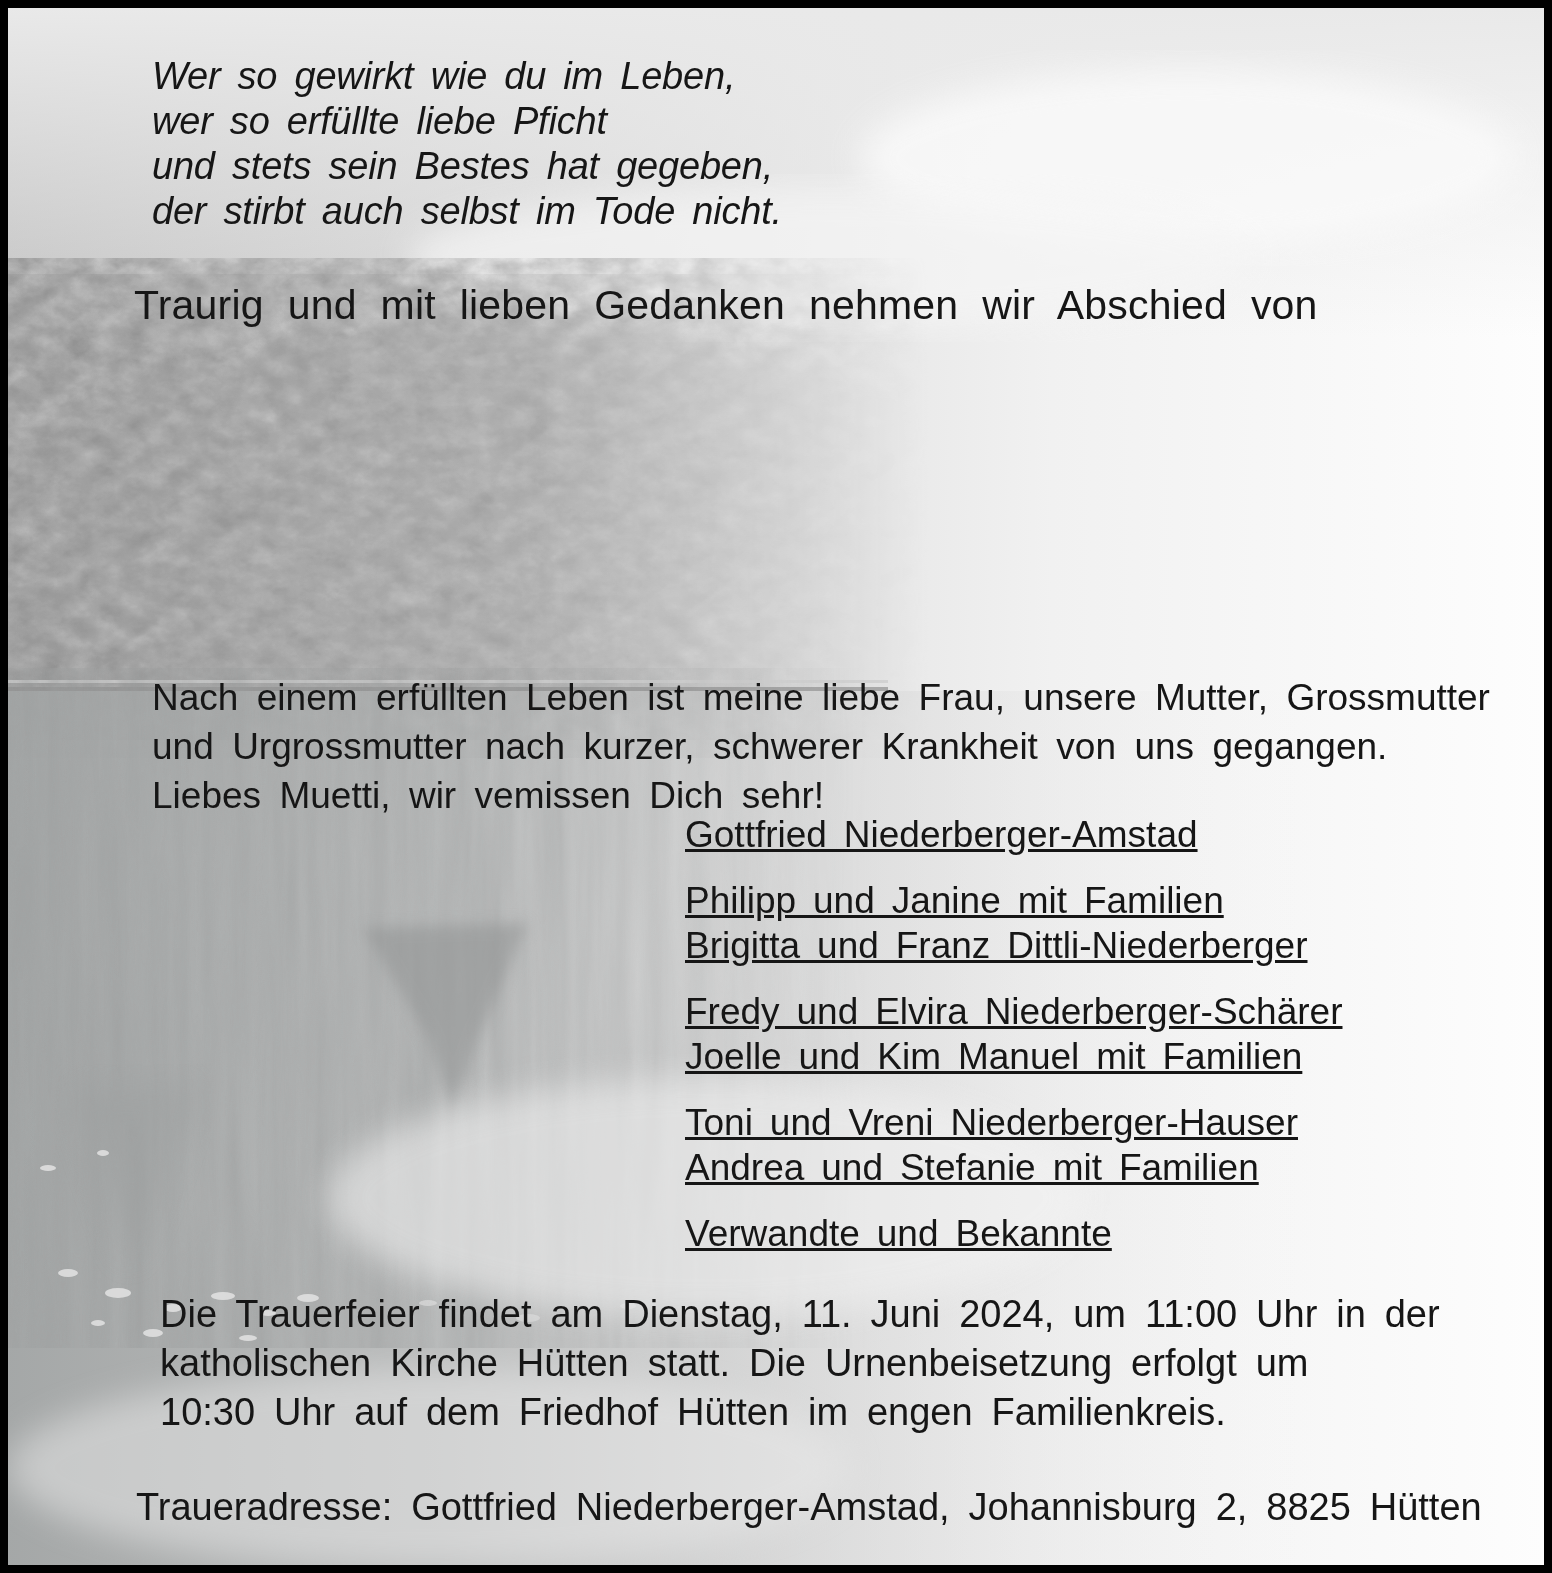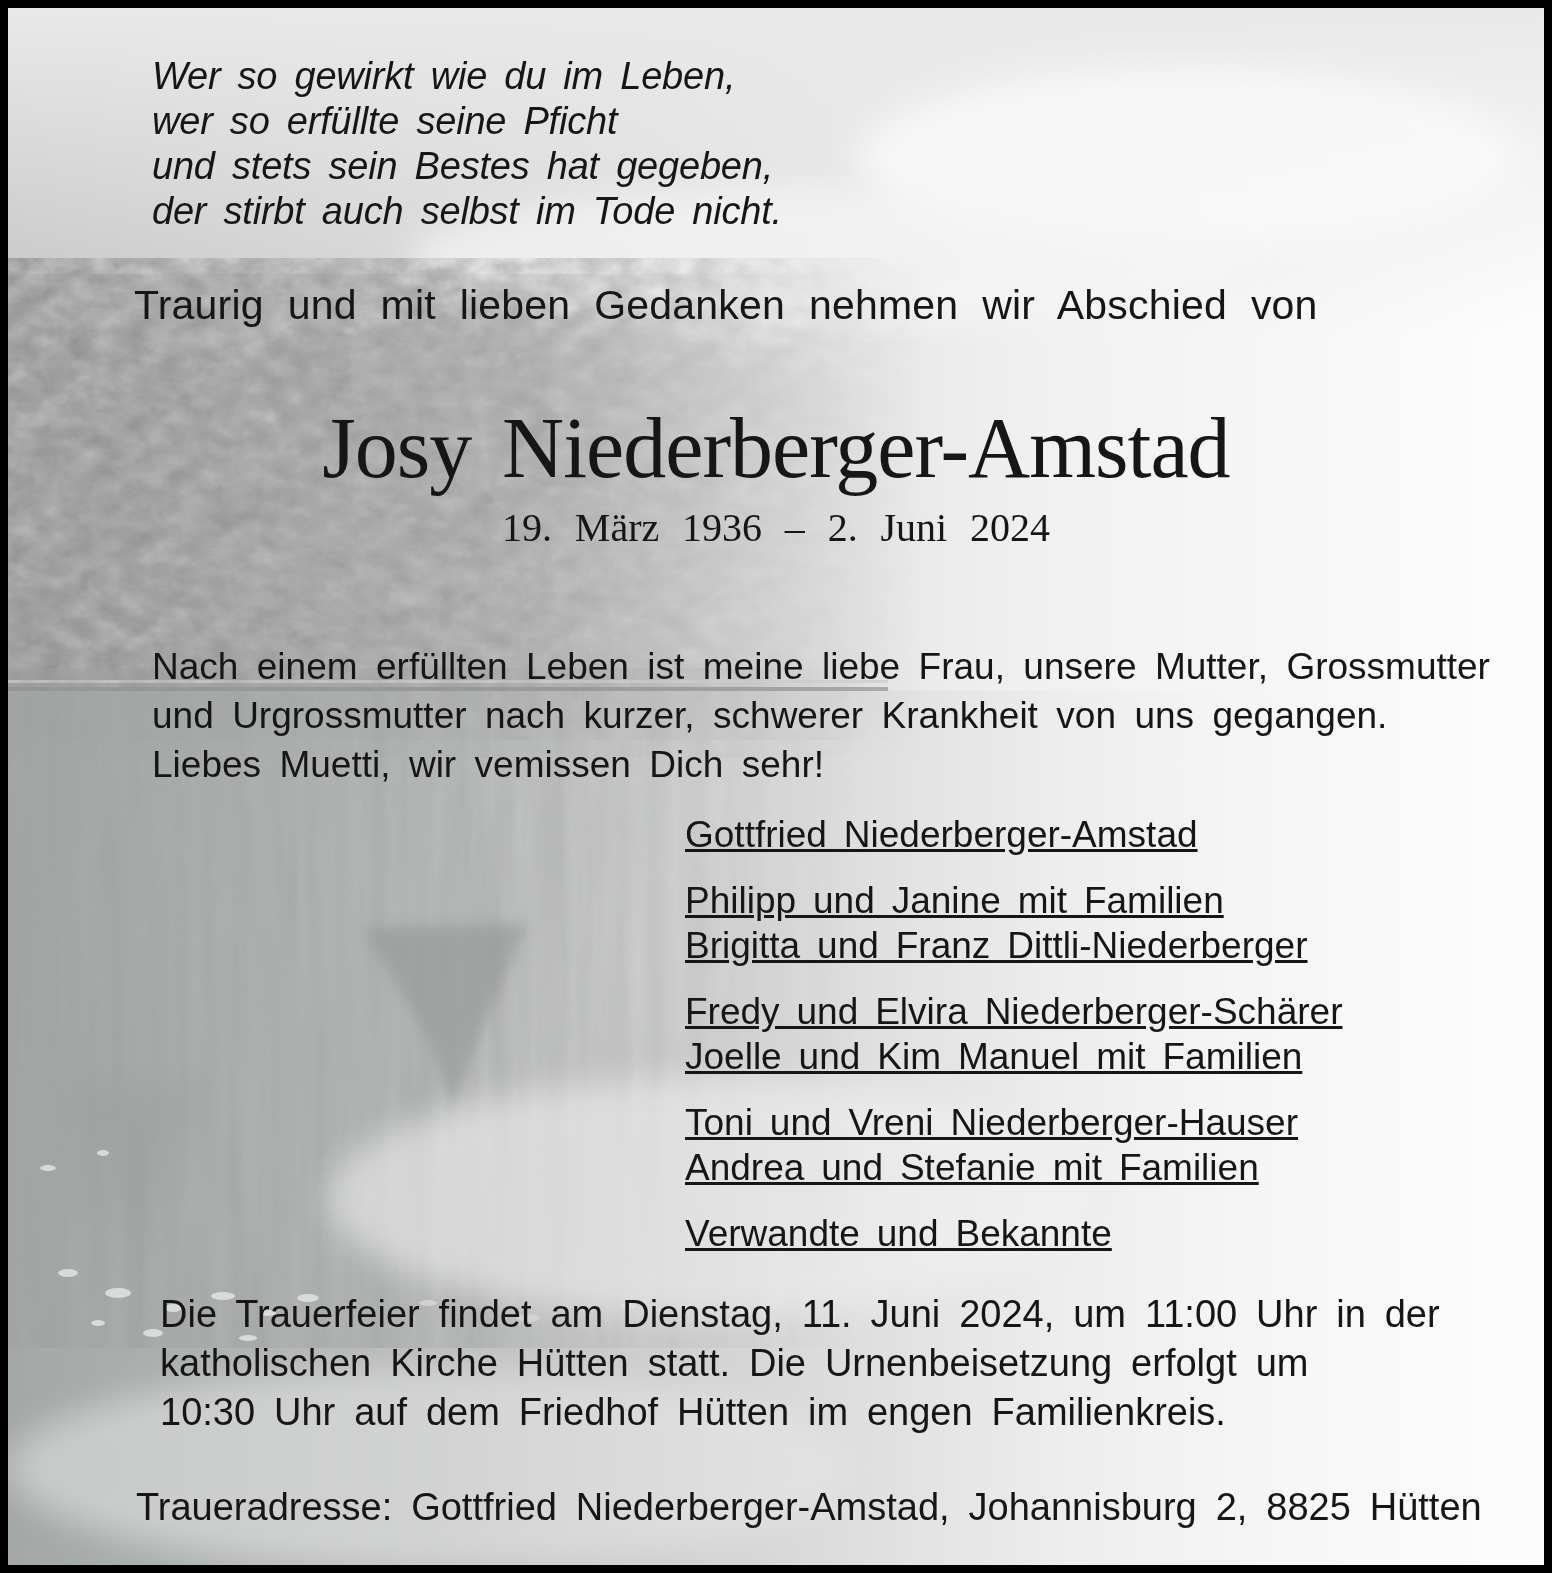--- a/index.html
+++ b/index.html
@@ -57,21 +57,21 @@
     letter-spacing: -1px;
     word-spacing: 0.12em;
   }
   .life-dates {
     font-size: 40px;
     line-height: 48px;
     margin-top: 8px;
     word-spacing: 0.32em;
   }
   .announcement {
-    left: 144px; top: 634px;
+    left: 144px; top: 665px;
     font-size: 37px;
     line-height: 49px;
     word-spacing: 0.22em;
   }
   .mourners {
     left: 677px; top: 804px;
     font-size: 37px;
     line-height: 45px;
     word-spacing: 0.18em;
   }
@@ -199,31 +199,27 @@
       <ellipse cx="520" cy="1310" rx="12" ry="4" opacity="0.6"></ellipse>
       <ellipse cx="620" cy="1298" rx="8" ry="3" opacity="0.5"></ellipse>
     </g>
 
     <ellipse cx="700" cy="1190" rx="380" ry="120" fill="#f3f3f3" opacity="0.55" filter="url(#fSofter)"></ellipse>
     <ellipse cx="420" cy="1460" rx="420" ry="100" fill="#e9e9e9" opacity="0.5" filter="url(#fSofter)"></ellipse>
   </svg>
 
   <div class="layer poem">
     <div class="line">Wer so gewirkt wie du im Leben,</div>
-    <div class="line">wer so erfüllte seine Pficht</div>
+    <div class="line">wer so erfüllte liebe Pficht</div>
     <div class="line">und stets sein Bestes hat gegeben,</div>
     <div class="line">der stirbt auch selbst im Tode nicht.</div>
   </div>
 
   <div class="layer intro line">Traurig und mit lieben Gedanken nehmen wir Abschied von</div>
 
-  <div class="layer name-block">
-    <div class="deceased-name line">Josy Niederberger-Amstad</div>
-    <div class="life-dates line">19. März 1936 – 2. Juni 2024</div>
-  </div>
 
   <div class="layer announcement">
     <div class="line">Nach einem erfüllten Leben ist meine liebe Frau, unsere Mutter, Grossmutter</div>
     <div class="line">und Urgrossmutter nach kurzer, schwerer Krankheit von uns gegangen.</div>
     <div class="line">Liebes Muetti, wir vemissen Dich sehr!</div>
   </div>
 
   <div class="layer mourners">
     <div class="mourner-group">
       <div class="line">Gottfried Niederberger-Amstad</div>

